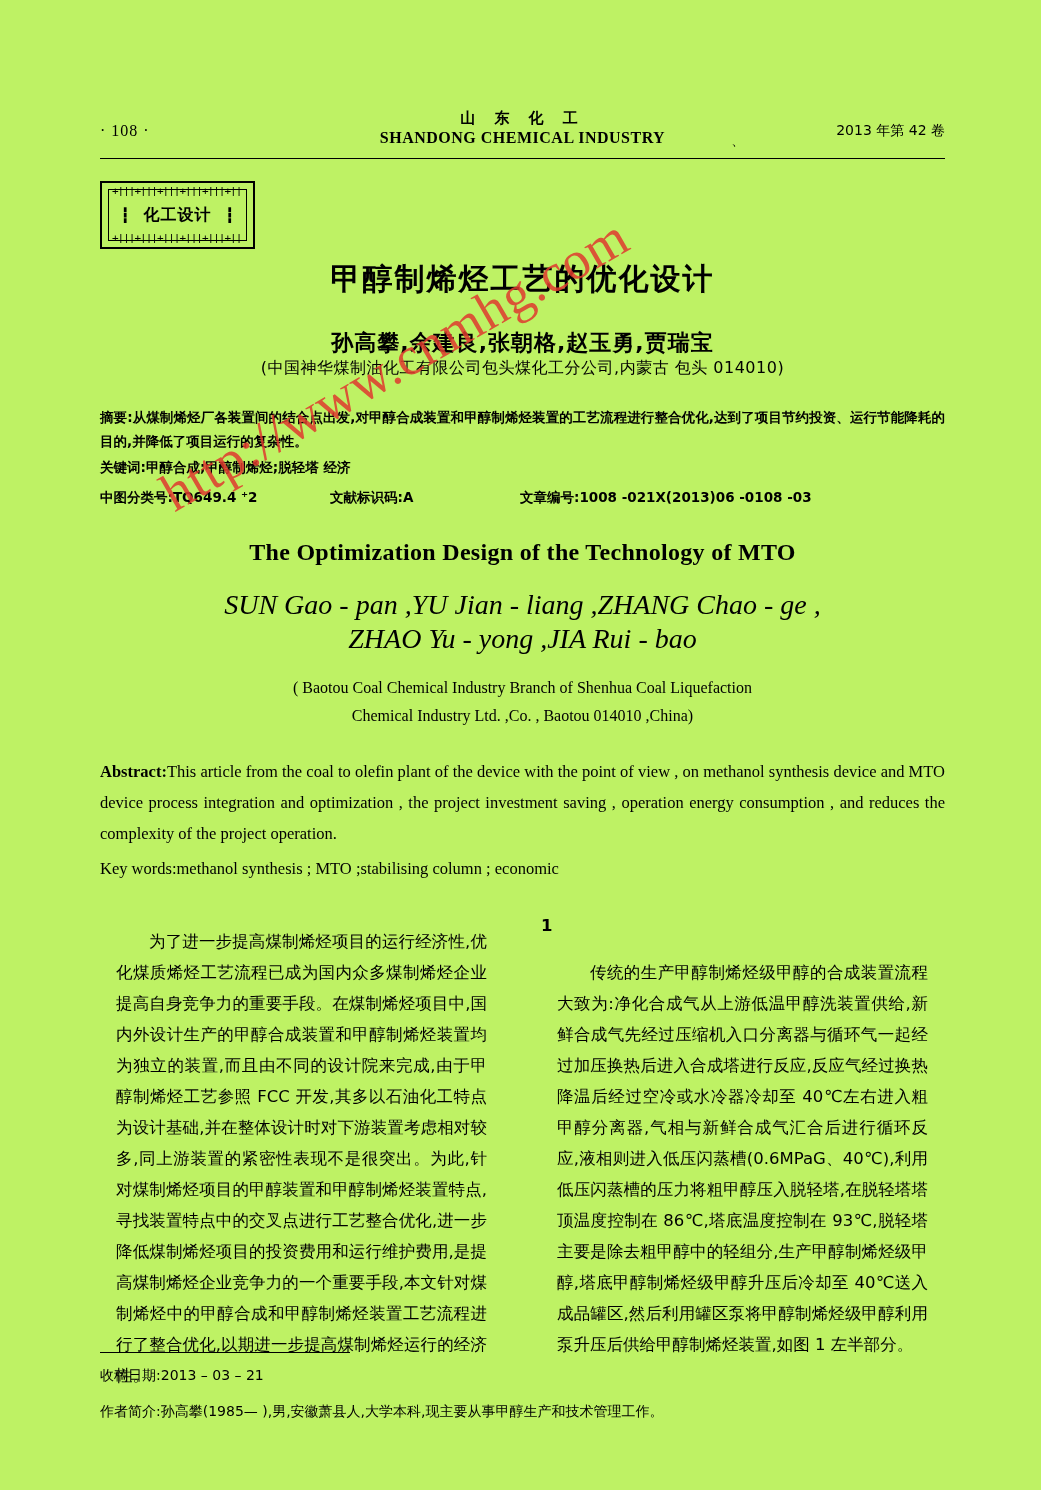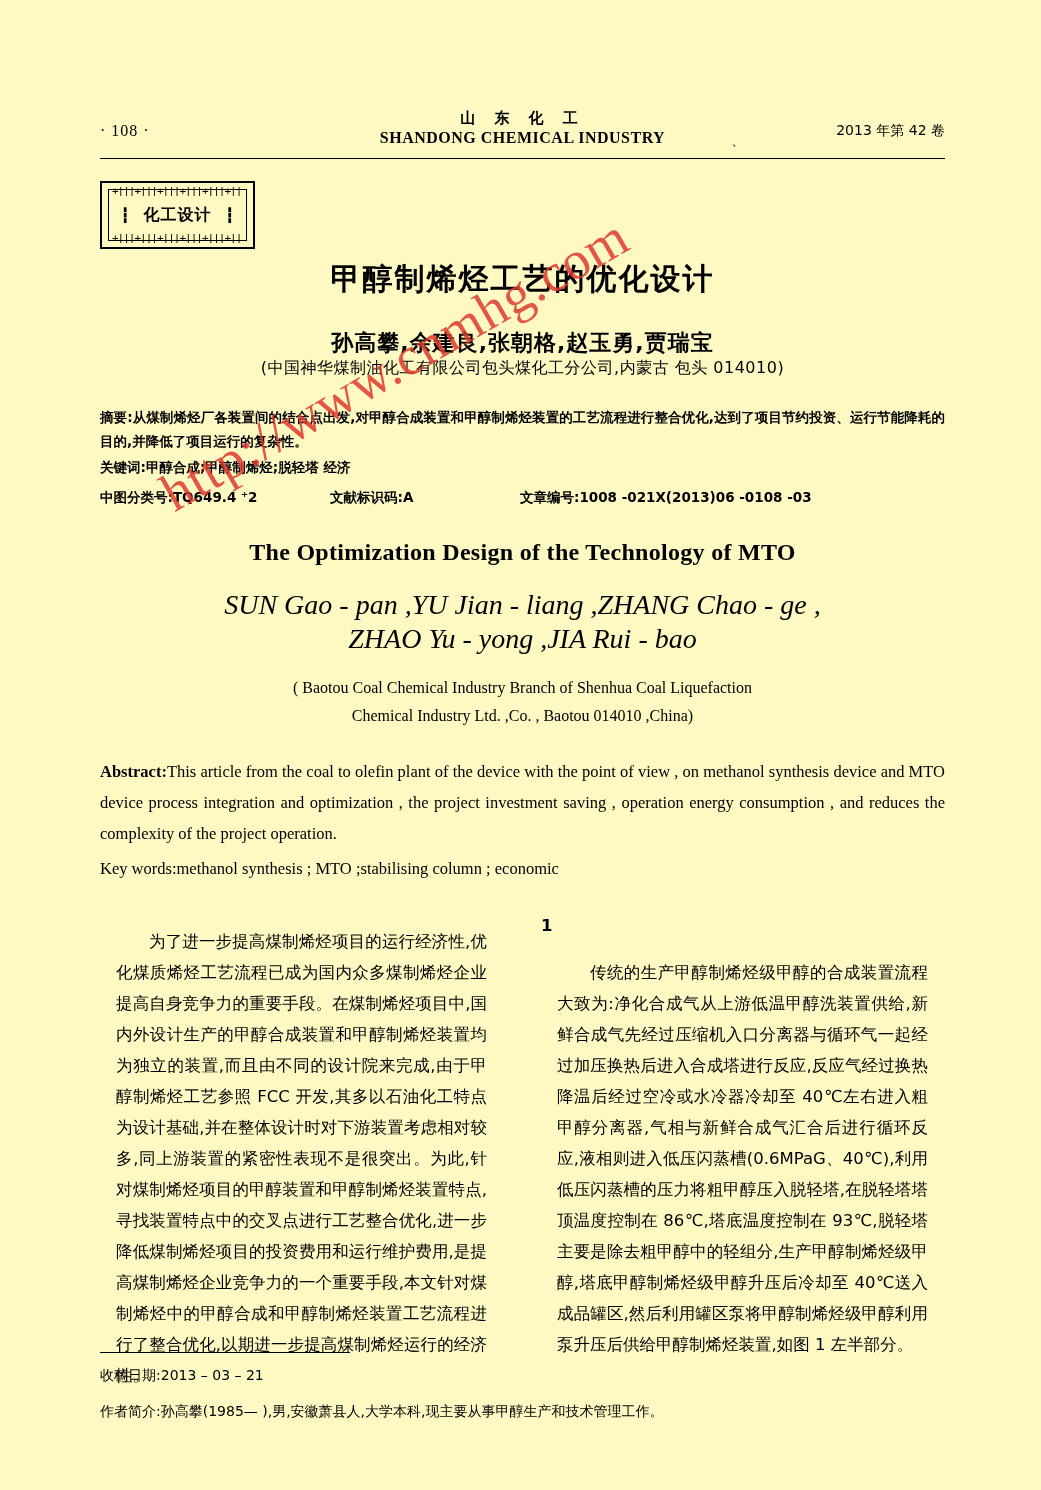--- a/index.html
+++ b/index.html
@@ -13,21 +13,21 @@
     position: relative;
     font-family: "Liberation Serif", serif;
     color: #000;
     overflow: hidden;
   }
   .page {
     position: absolute;
     left: 0; top: 0;
     width: 1041px;
     height: 1490px;
-    background: #fef9c3;
+    background: #bef264;
   }
   .content {
     position: absolute;
     left: 100px;
     top: 100px;
     width: 845px;
   }
 
   
   .runhead {

